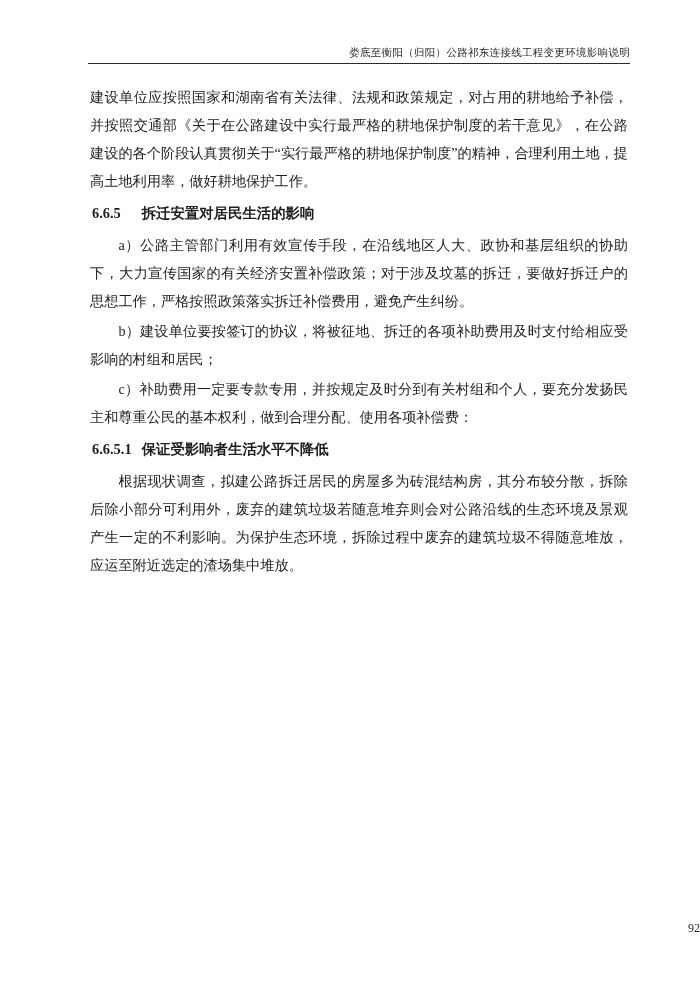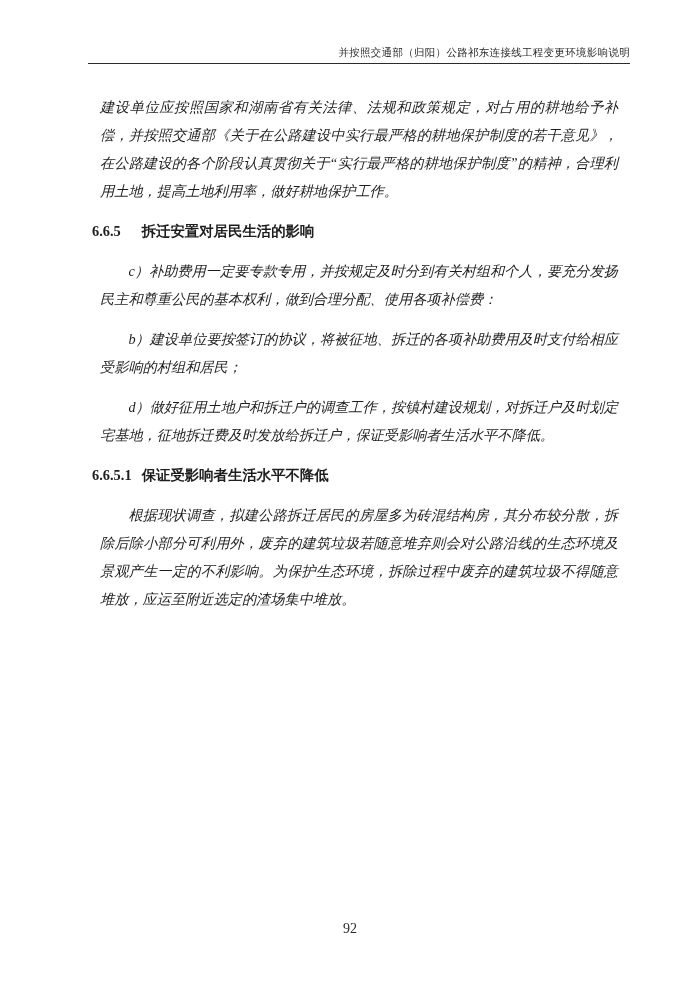--- a/index.html
+++ b/index.html
@@ -35,23 +35,22 @@
     position: absolute;
     top: 81px;
     left: 88px;
     width: 542px;
     font-size: 14.2px;
     line-height: 28px;
     text-align: justify;
     text-justify: inter-ideograph;
   }
   .para {
-    margin: 12px;
+    margin: 2px;
     text-indent: 2em;
-    font-style: italic;
   }
   .para.no-indent {
     text-indent: 0;
   }
   .sec-heading {
     margin: 4px;
     font-family: "Liberation Sans", "DejaVu Sans", sans-serif;
     font-size: 14.4px;
     font-weight: 600;
     line-height: 28px;
@@ -61,47 +60,47 @@
     font-family: "Liberation Serif", "DejaVu Serif", serif;
     font-weight: bold;
   }
   .sec-heading.lvl3 .sec-num { margin-right: 1.45em; }
   .sec-heading.lvl4 .sec-num { margin-right: 0.7em; }
   .page-footer {
     position: absolute;
     top: 921px;
     left: 0;
     width: 700px;
-    text-align: center;
-    font-size: 14px;
+    text-align: right;
+    font-size: 12px;
     color: #2a2a2a;
   }
 </style>
 </head>
 <body>
 
-<div class="running-header">并按照交通部（归阳）公路祁东连接线工程变更环境影响说明</div>
+<div class="running-header">娄底至衡阳（归阳）公路祁东连接线工程变更环境影响说明</div>
 
 <div class="header-rule"></div>
 
 <div class="doc-body">
 
   <p class="para no-indent">建设单位应按照国家和湖南省有关法律、法规和政策规定，对占用的耕地给予补偿，并按照交通部《关于在公路建设中实行最严格的耕地保护制度的若干意见》，在公路建设的各个阶段认真贯彻关于“实行最严格的耕地保护制度”的精神，合理利用土地，提高土地利用率，做好耕地保护工作。</p>
 
   <p class="sec-heading lvl3">
     <span class="sec-num">6.6.5</span><span>拆迁安置对居民生活的影响</span>
   </p>
 
 
+  <p class="para">a）公路主管部门利用有效宣传手段，在沿线地区人大、政协和基层组织的协助下，大力宣传国家的有关经济安置补偿政策；对于涉及坟墓的拆迁，要做好拆迁户的思想工作，严格按照政策落实拆迁补偿费用，避免产生纠纷。</p>
+
+  <p class="para">b）建设单位要按签订的协议，将被征地、拆迁的各项补助费用及时支付给相应受影响的村组和居民；</p>
 
   <p class="para">c）补助费用一定要专款专用，并按规定及时分到有关村组和个人，要充分发扬民主和尊重公民的基本权利，做到合理分配、使用各项补偿费：</p>
 
-  <p class="para">b）建设单位要按签订的协议，将被征地、拆迁的各项补助费用及时支付给相应受影响的村组和居民；</p>
-
-  <p class="para">d）做好征用土地户和拆迁户的调查工作，按镇村建设规划，对拆迁户及时划定宅基地，征地拆迁费及时发放给拆迁户，保证受影响者生活水平不降低。</p>
 
 
   <p class="sec-heading lvl4">
     <span class="sec-num">6.6.5.1</span><span>保证受影响者生活水平不降低</span>
   </p>
 
   <p class="para">根据现状调查，拟建公路拆迁居民的房屋多为砖混结构房，其分布较分散，拆除后除小部分可利用外，废弃的建筑垃圾若随意堆弃则会对公路沿线的生态环境及景观产生一定的不利影响。为保护生态环境，拆除过程中废弃的建筑垃圾不得随意堆放，应运至附近选定的渣场集中堆放。</p>
 
 
 </div>

